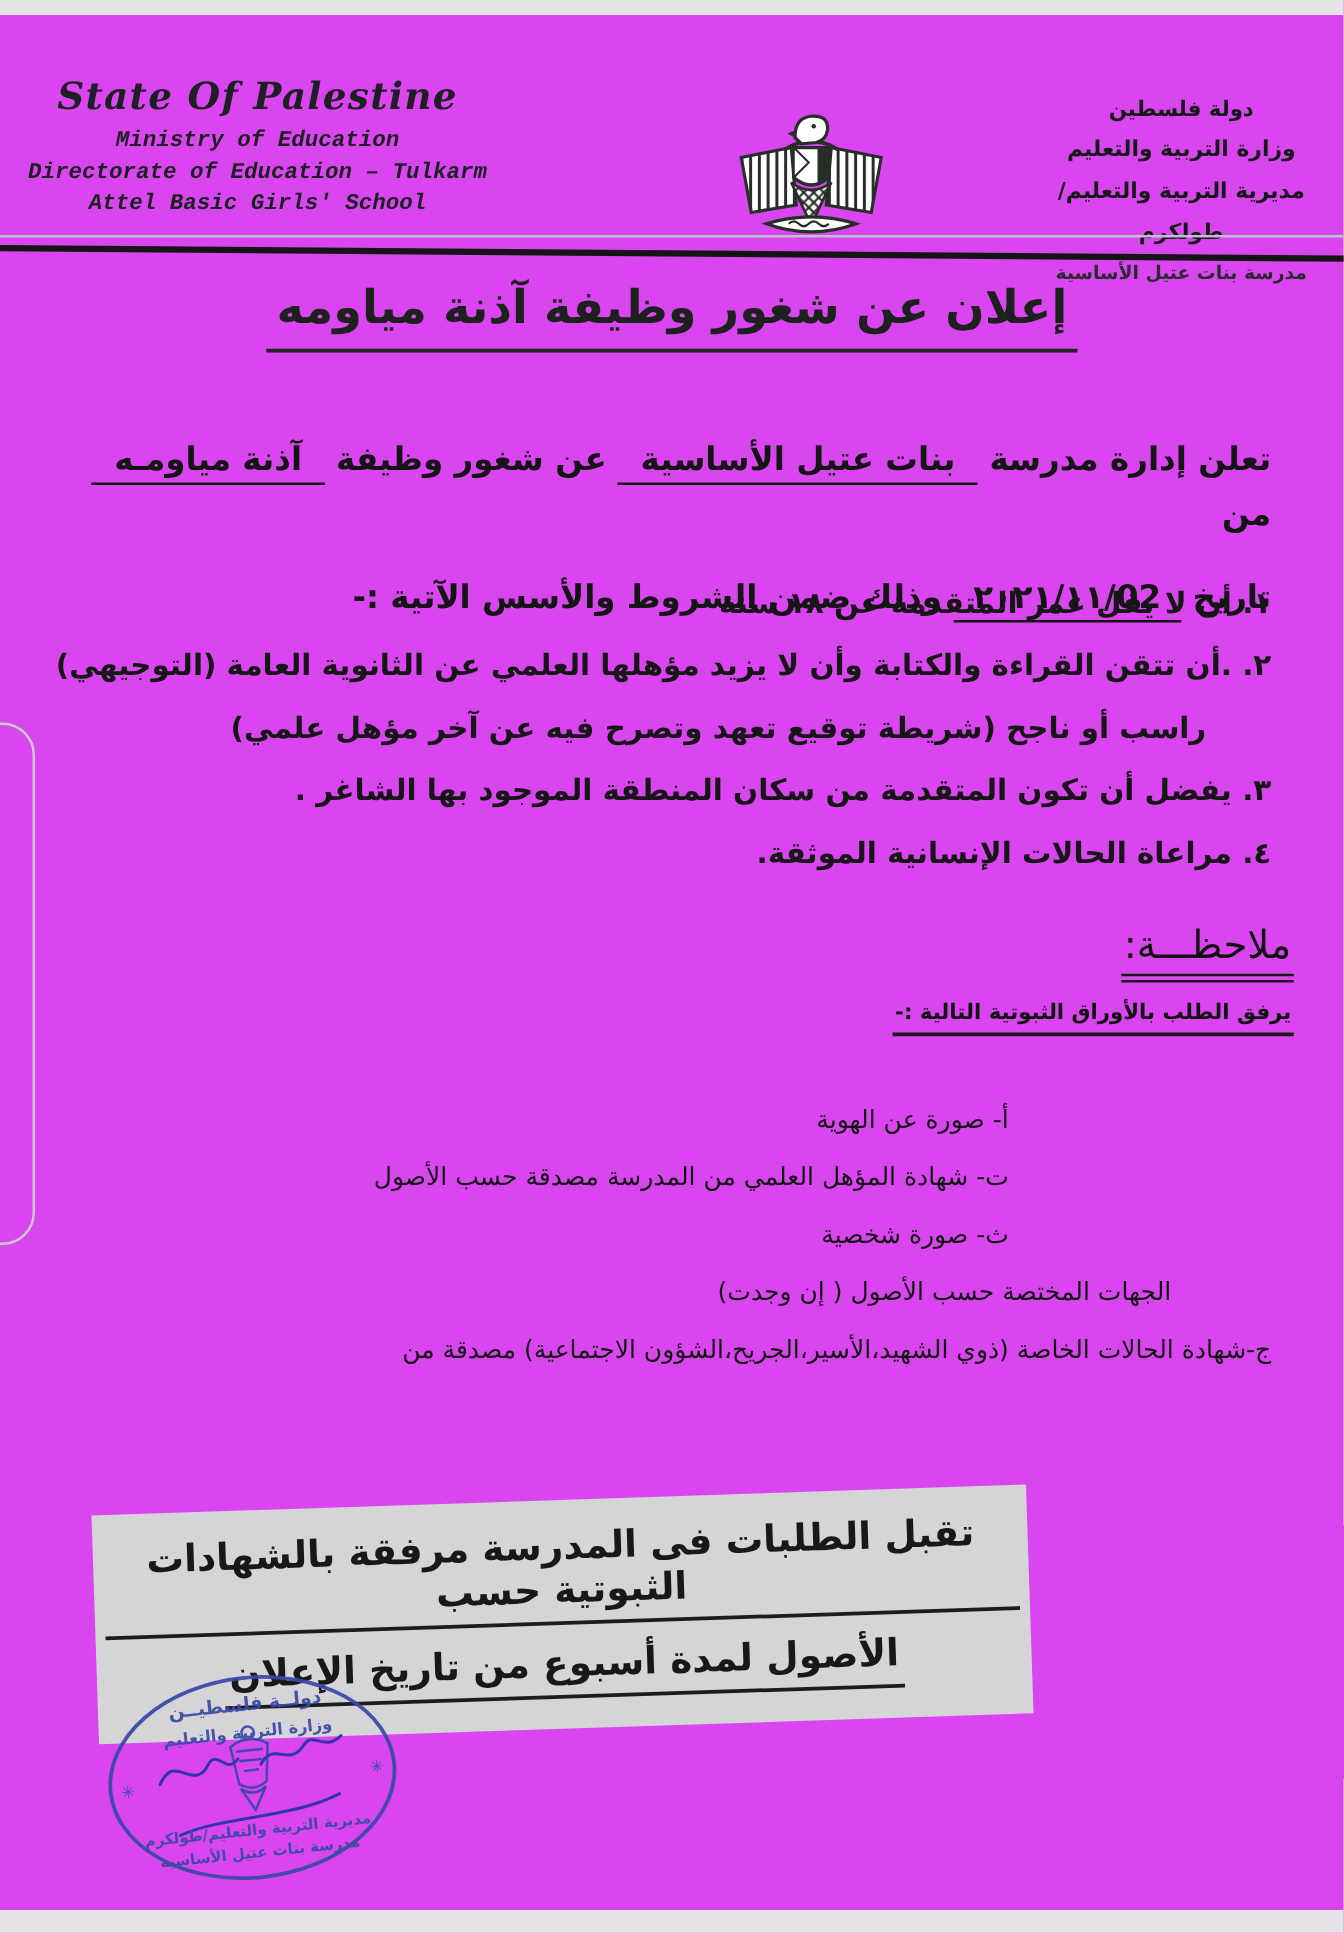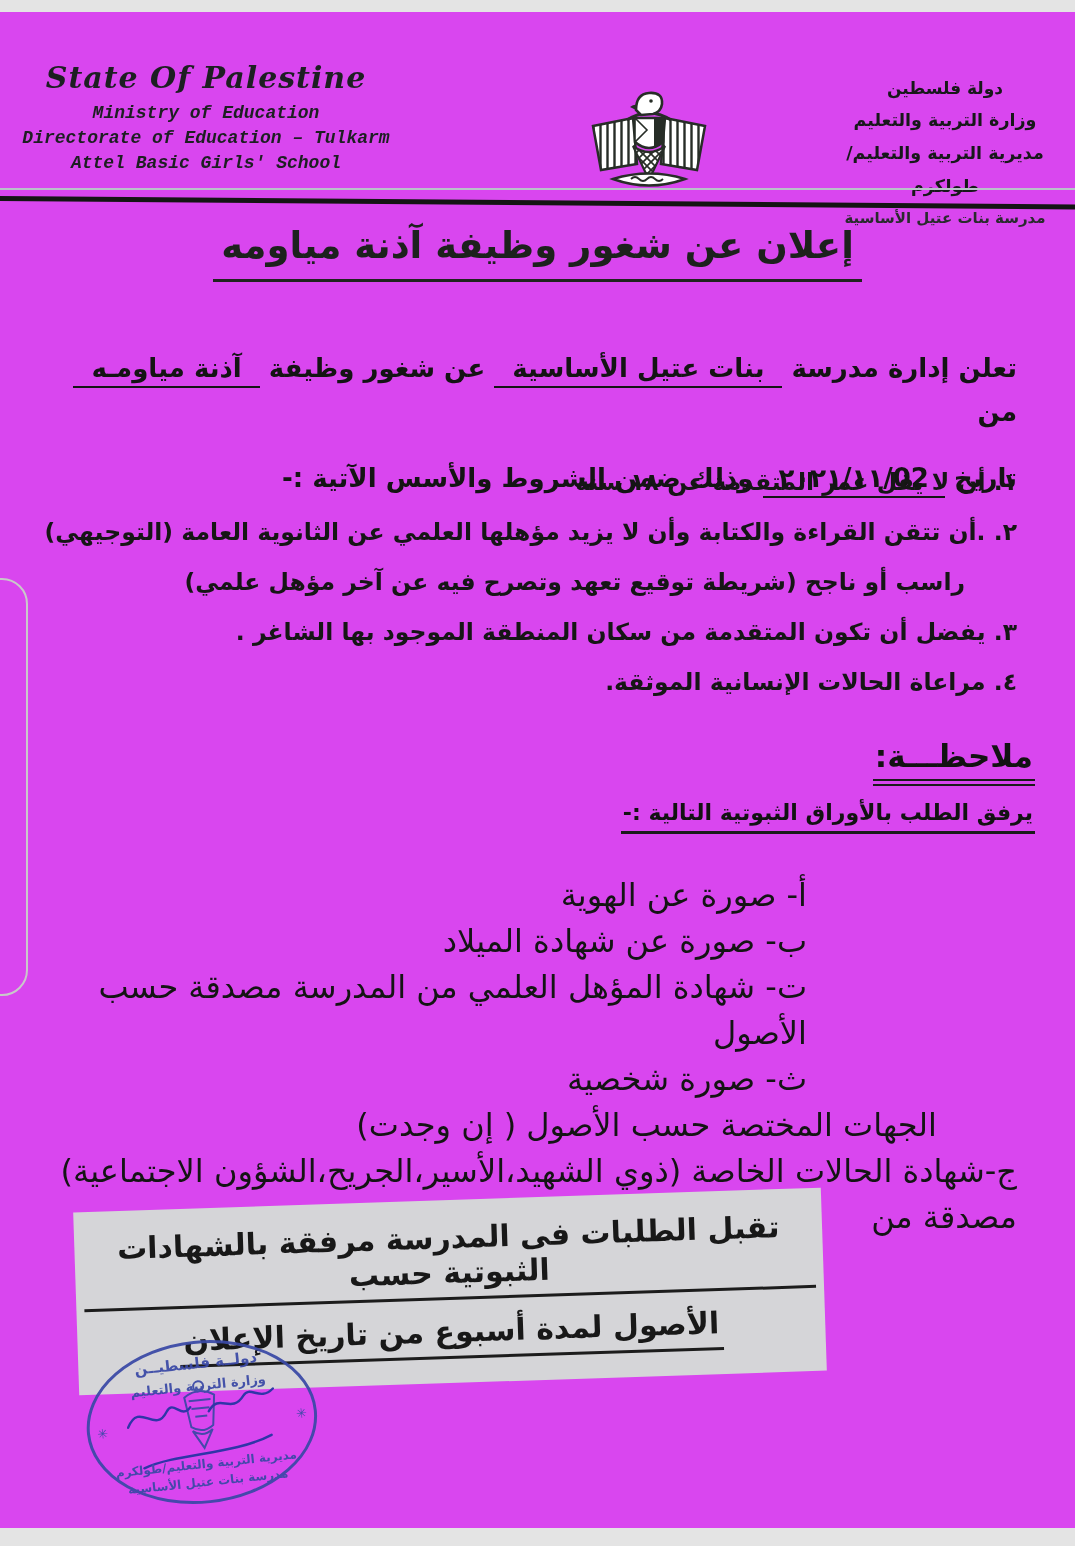--- a/index.html
+++ b/index.html
@@ -57,32 +57,32 @@
 
   
   .conditions { position:absolute; right:58px; left:40px; top:457px; direction:rtl; text-align:right;
                 font-size:23.5px; font-weight:bold; color:#161616; }
   .conditions .c-line { line-height:50px; }
   .conditions .c-cont { line-height:50px; margin-right:52px; }
 
   
   .note-heading-row { position:absolute; right:40px; top:738px; direction:rtl; }
   .note-heading-row .note-heading {
-    display:inline-block; font-weight:bold; font-size:31px; color:#121212;
+    display:inline-block; font-weight:normal; font-size:31px; color:#121212;
     border-bottom:7px double #1a1a1a; padding:0 2px 5px;
   }
   .note-sub-row { position:absolute; right:40px; top:800px; direction:rtl; }
   .note-sub-row .note-sub {
-    display:inline-block; font-weight:bold; font-size:22px; color:#121212;
+    display:inline-block; font-weight:bold; font-size:17px; color:#121212;
     border-bottom:3px solid #1a1a1a; padding:0 2px 6px;
   }
 
   
   .documents { position:absolute; right:58px; left:40px; top:872px; direction:rtl; text-align:right;
-               font-size:32px; font-weight:500; color:#141414; }
+               font-size:20px; font-weight:500; color:#141414; }
   .documents .d-line { line-height:46px; }
   .documents .d-indent { margin-right:210px; }
   .documents .d-cont { margin-right:80px; }
 
   
   .notice-box {
     position:absolute; left:76px; top:1200px; width:748px;
     background:#d5d5d8; transform:rotate(-1.9deg); transform-origin:center;
     text-align:center; direction:rtl; padding:20px 8px 24px;
   }
@@ -199,24 +199,20 @@
   <div class="note-sub-row">
     <span class="note-sub">يرفق الطلب بالأوراق الثبوتية التالية :-</span>
   </div>
 
   <div class="documents">
     <div class="d-line d-indent">
       <span>أ-</span>
       <span>صورة عن الهوية</span>
     </div>
     <div class="d-line d-indent">
-      <span>ب-</span>
-      <span>صورة عن شهادة الميلاد</span>
-    </div>
-    <div class="d-line d-indent">
       <span>ت-</span>
       <span>شهادة المؤهل العلمي من المدرسة مصدقة حسب الأصول</span>
     </div>
     <div class="d-line d-indent">
       <span>ث-</span>
       <span>صورة شخصية</span>
     </div>
     <div class="d-line d-cont">الجهات المختصة حسب الأصول ( إن وجدت)</div>
     <div class="d-line">
       <span>ج-</span><span>شهادة الحالات الخاصة (ذوي الشهيد،الأسير،الجريح،الشؤون الاجتماعية) مصدقة من</span>

